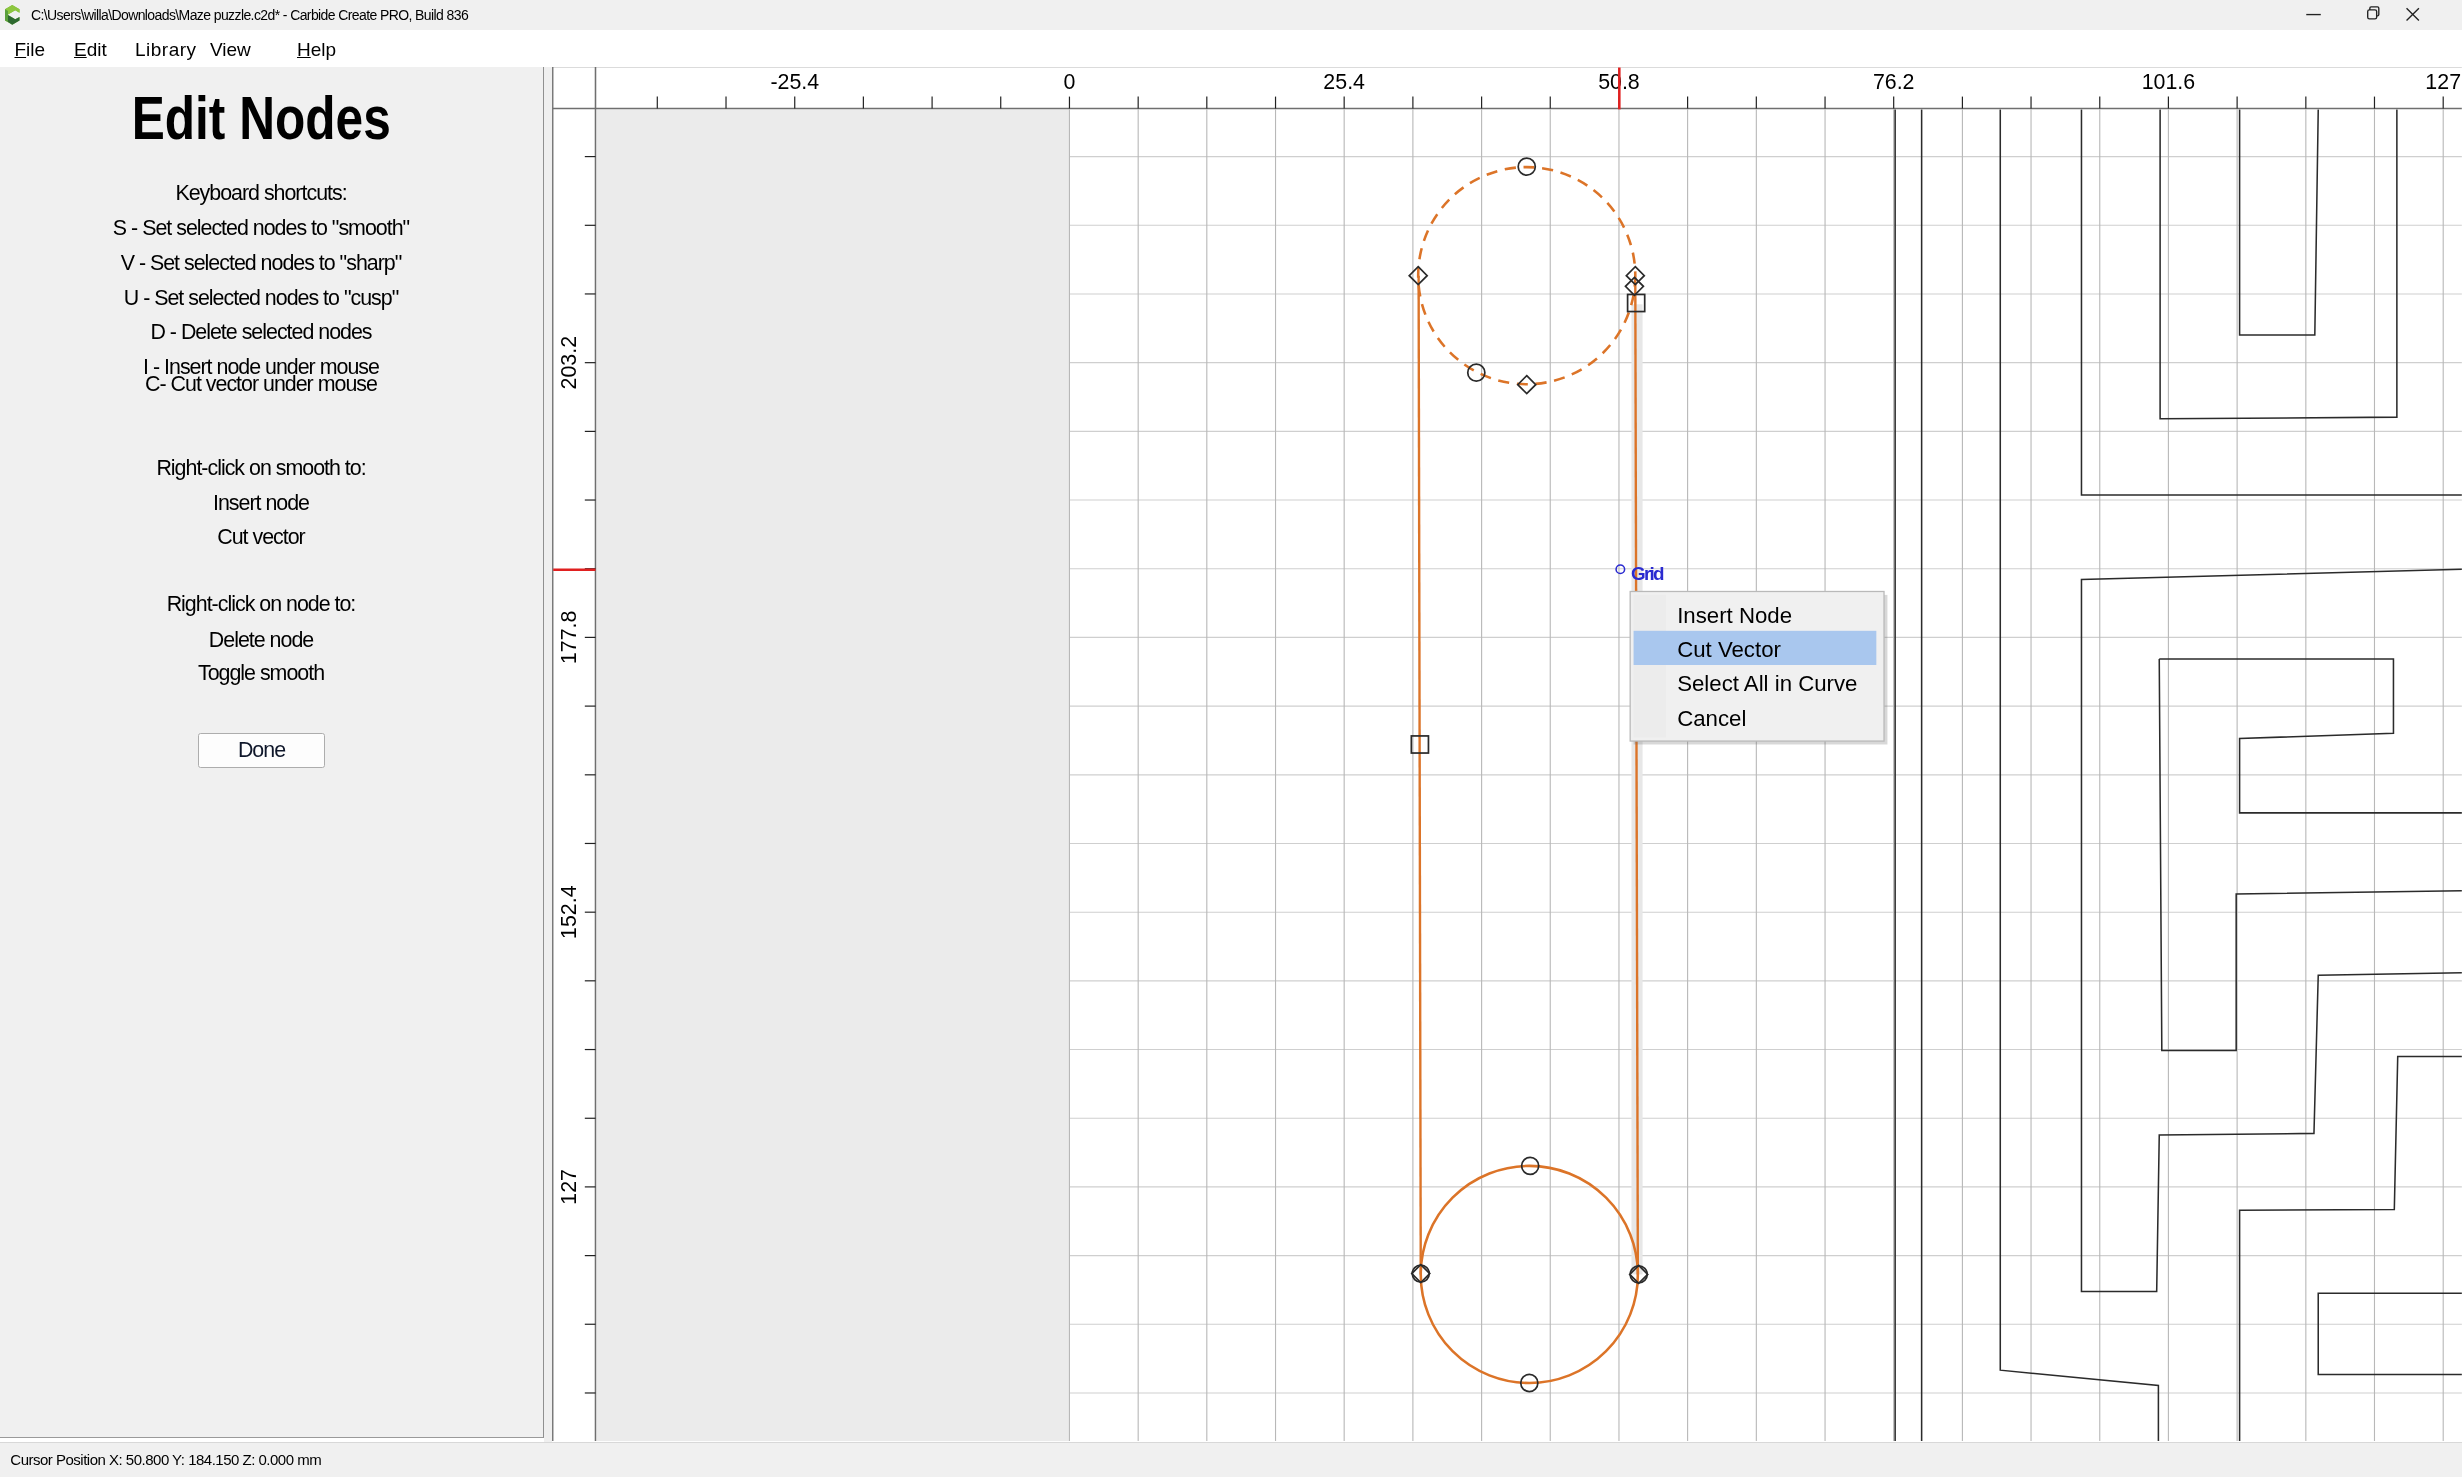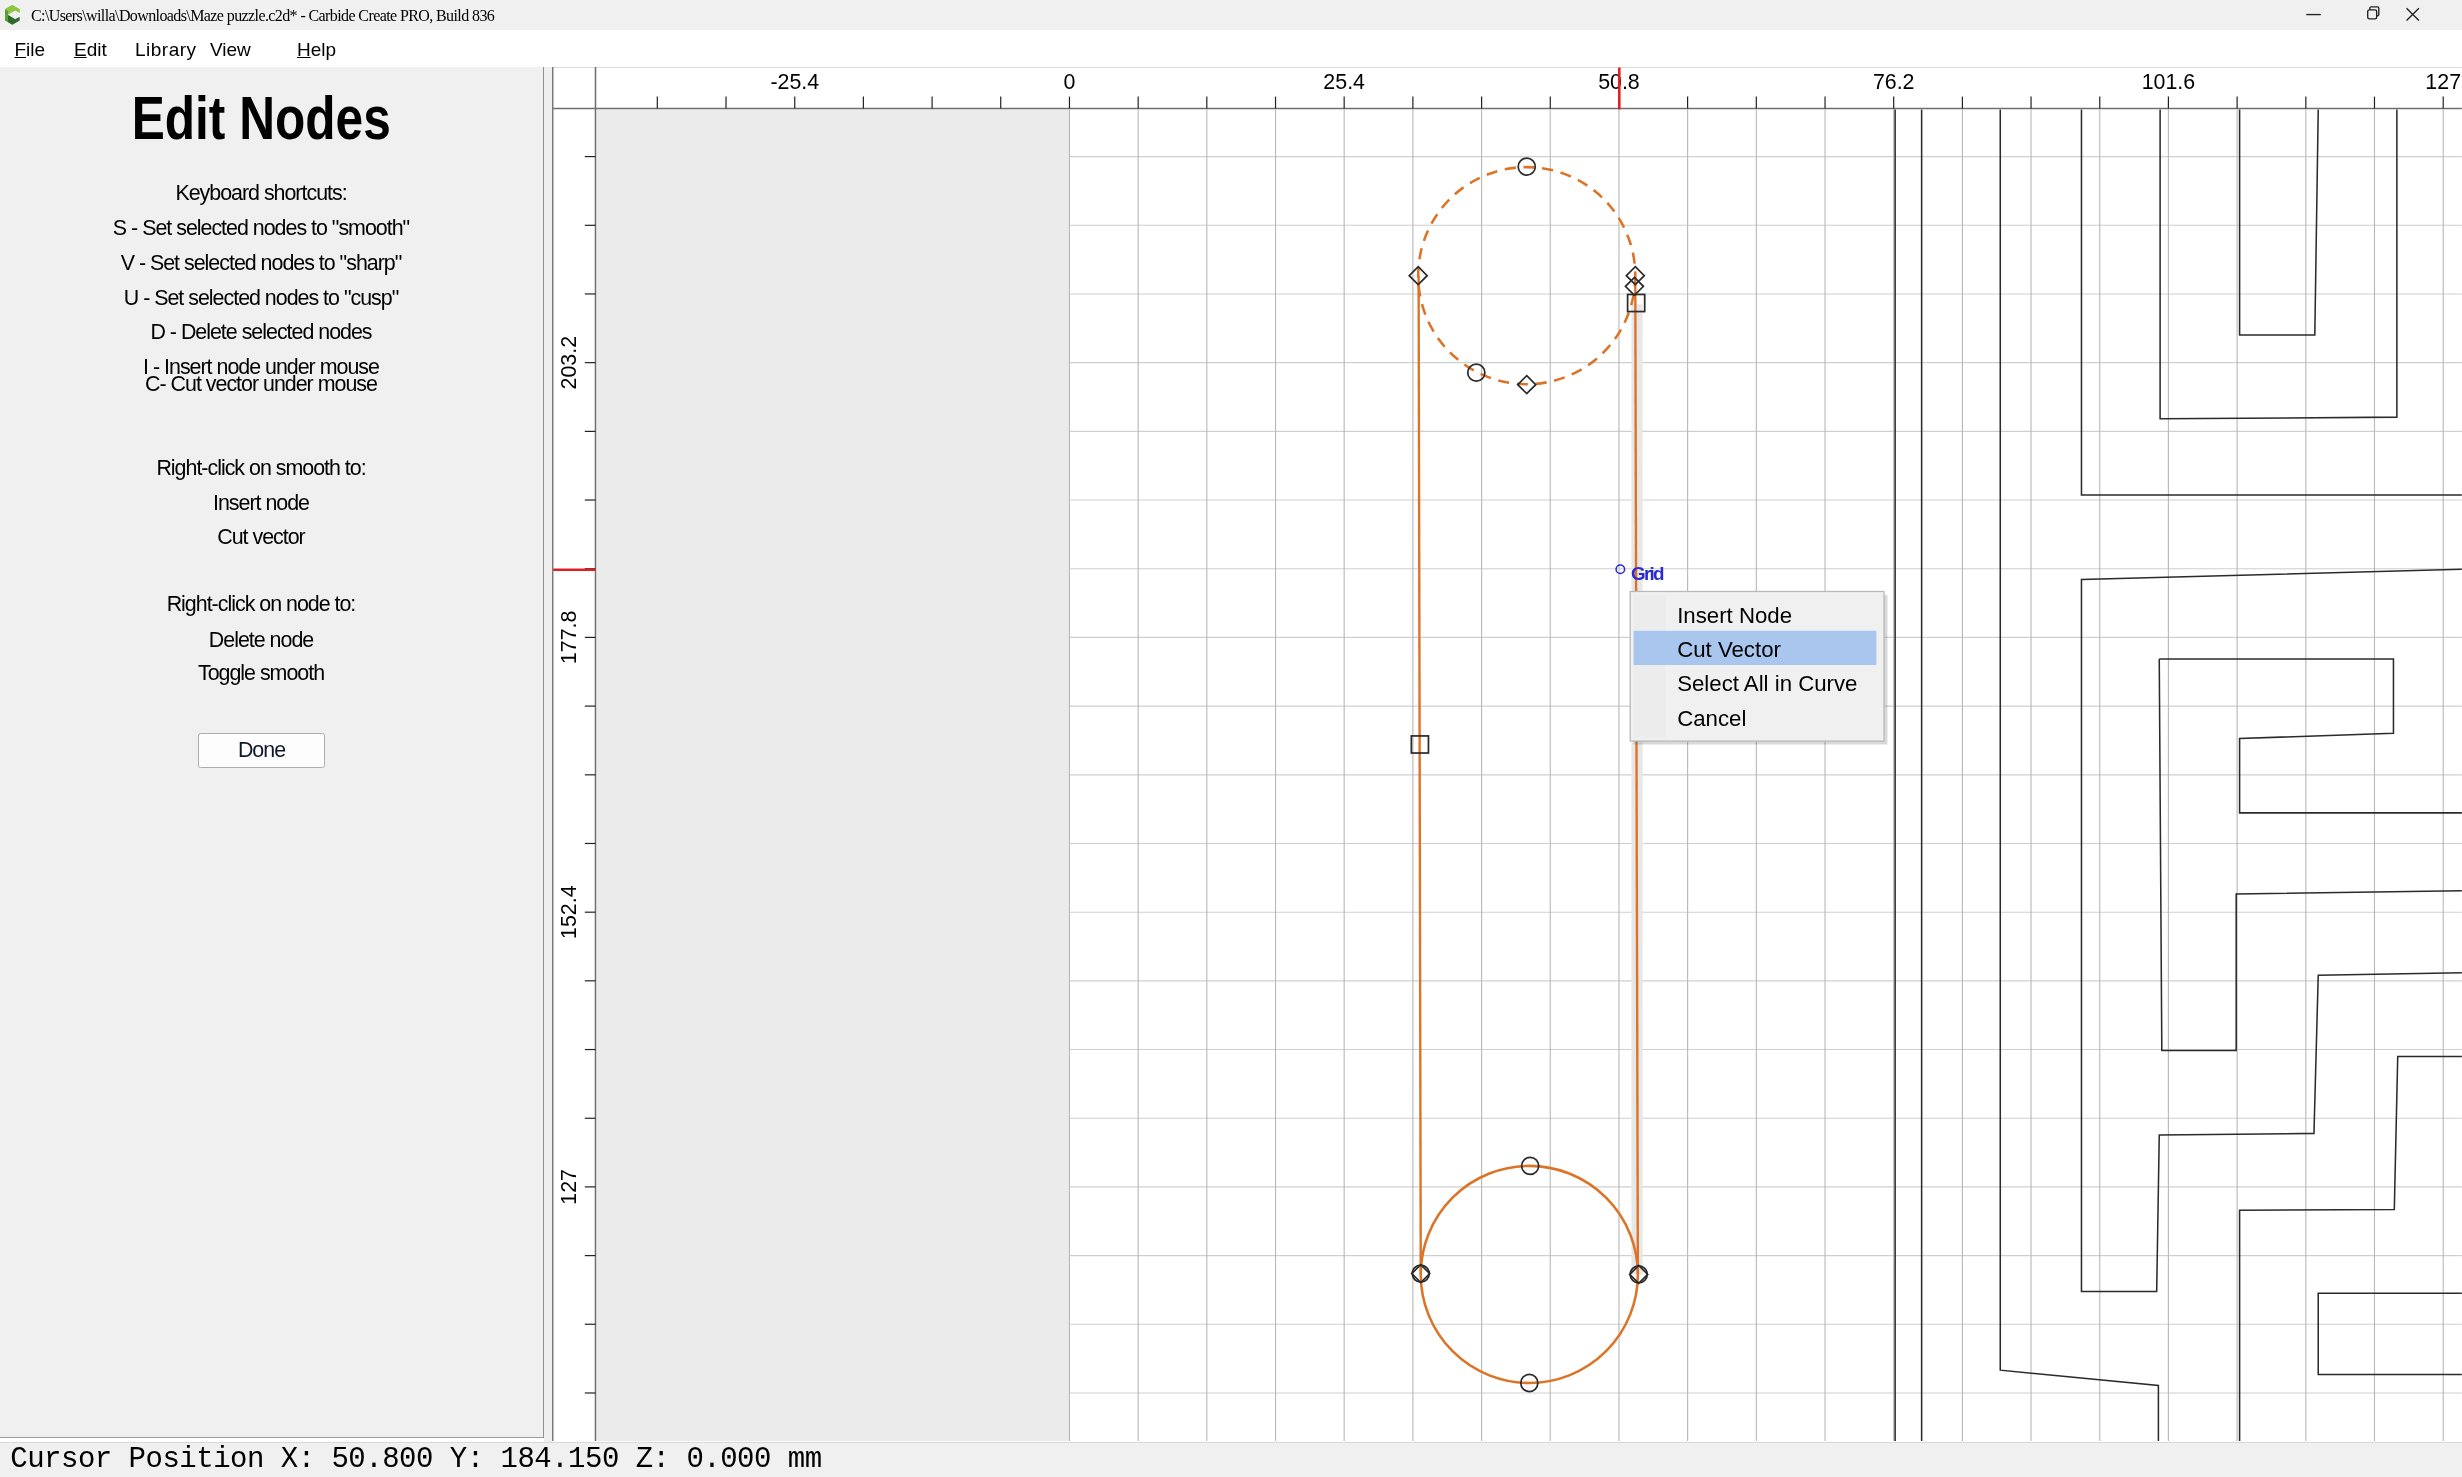--- a/index.html
+++ b/index.html
@@ -1,29 +1,29 @@
 <!DOCTYPE html>
 <html style="font-size:13.7px"><head><meta charset="utf-8">
 <style>
 html,body{margin:0;padding:0;width:2462px;height:1477px;overflow:hidden;background:#fff;
 font-family:"Liberation Sans",sans-serif;}
 .abs{position:absolute;}
 #titlebar{left:0;top:0;width:2462px;height:30px;background:#f0f0f0;}
-#title{left:31px;top:0;height:30px;line-height:31px;font-size:16px;letter-spacing:-0.6px;color:#000;font-family:Liberation Serif, serif;}
+#title{left:31px;top:0;height:30px;line-height:31px;font-size:14px;letter-spacing:-0.6px;color:#000;}
 #menubar{left:0;top:30px;width:2462px;height:37px;background:#fff;padding-left:27px;}
 .mi{position:absolute;top:0;height:37px;line-height:39px;font-size:19px;color:#000;}
 #panel{left:0;top:67px;width:543px;height:1370px;background:#f0f0f0;border-right:0.9px solid #909090;border-bottom:0.9px solid #9a9a9a;}
 #pstrip{left:544px;top:67px;width:7.7px;height:1375px;background:#efefef;}
 #ptitle{left:0;top:82px;width:522px;text-align:center;font-size:62px;font-weight:bold;color:#000;transform:scaleX(0.8);transform-origin:262px 0;}
 .pl{position:absolute;left:0;width:522px;text-align:center;font-size:21.4px;letter-spacing:-1px;color:#000;}
 .plb{font-weight:normal;}
 #done{left:198px;top:733px;width:125px;height:32.5px;background:#fdfdfd;border:0.9px solid #adadad;border-radius:2.6px;
 text-align:center;line-height:32.5px;font-size:21.4px;letter-spacing:-1px;color:#0f172a;}
 #status{left:0;top:1442px;width:2462px;height:36px;background:#f0f0f0;border-top:0.9px solid #d8d8d8;}
-#stext{left:10.3px;top:1442px;height:36px;line-height:36px;font-family:Liberation Mono, monospace;font-size:29px;letter-spacing:-0.5px;color:#000;}
+#stext{left:10.3px;top:1442px;height:36px;line-height:36px;font-family:Liberation Sans, sans-serif;font-size:15px;letter-spacing:-0.5px;color:#000;}
 </style></head>
 <body>
 <svg width="2462" height="1477" viewBox="0 0 2880 1728" style="position:absolute;left:0;top:0" font-family="Liberation Sans, sans-serif">
 <rect x="646.5" y="78.0" width="2233.5" height="1608.0" fill="#ffffff"></rect>
 <line x1="646.5" y1="78.0" x2="2880" y2="78.0" stroke="#6f6f6f" stroke-width="1.6"></line>
 <line x1="646.5" y1="78.0" x2="646.5" y2="1686.0" stroke="#6f6f6f" stroke-width="1.6"></line>
 <rect x="698.0" y="128.0" width="553.0" height="1558.0" fill="#ebebeb"></rect>
 <line x1="1251.0" y1="183.2" x2="2880" y2="183.2" stroke="#cfcfcf" stroke-width="1.3"></line>
 <line x1="1251.0" y1="263.6" x2="2880" y2="263.6" stroke="#cfcfcf" stroke-width="1.3"></line>
 <line x1="1251.0" y1="343.9" x2="2880" y2="343.9" stroke="#cfcfcf" stroke-width="1.3"></line>

